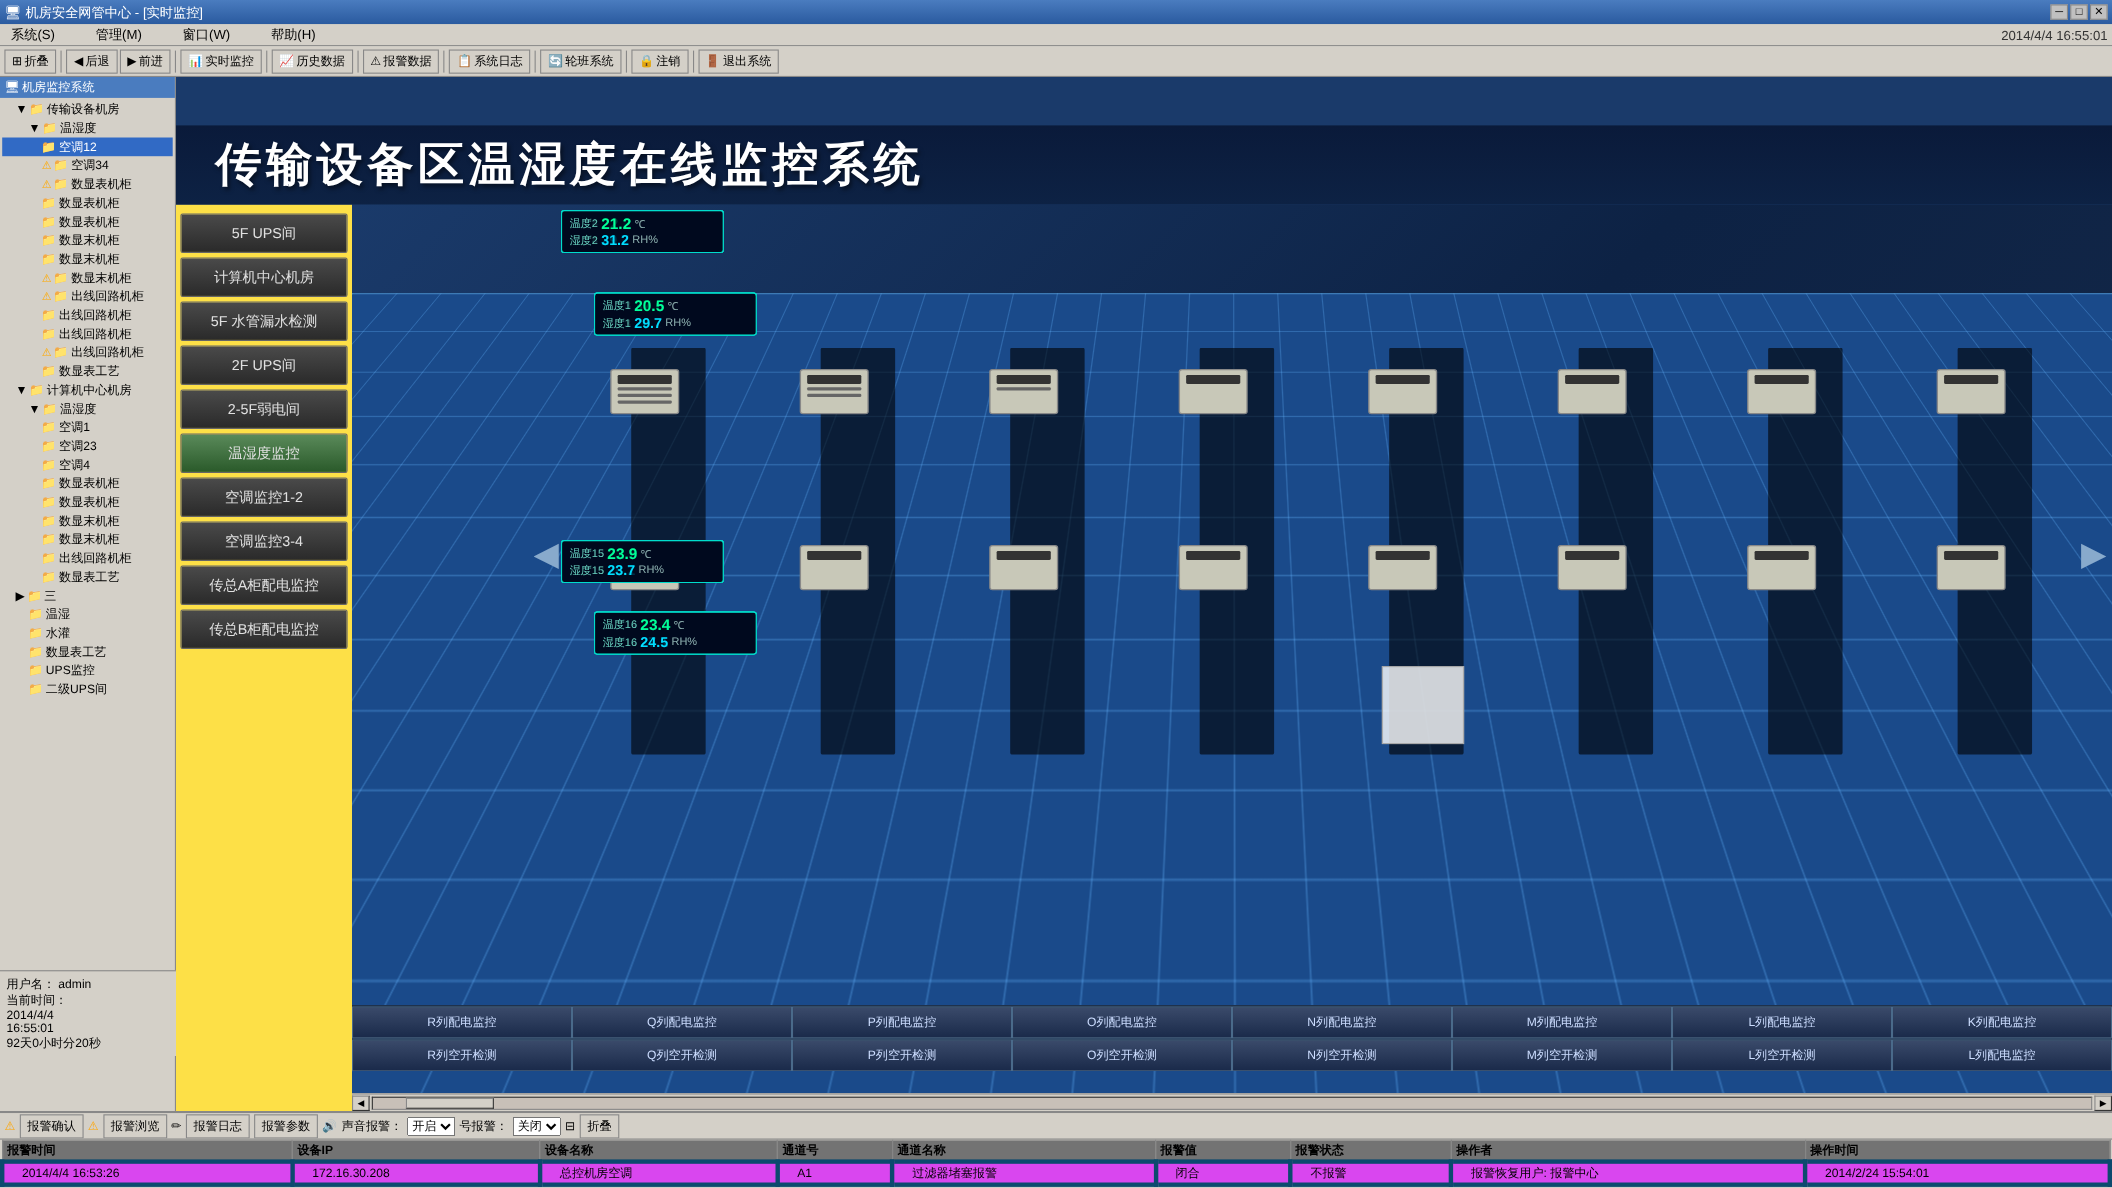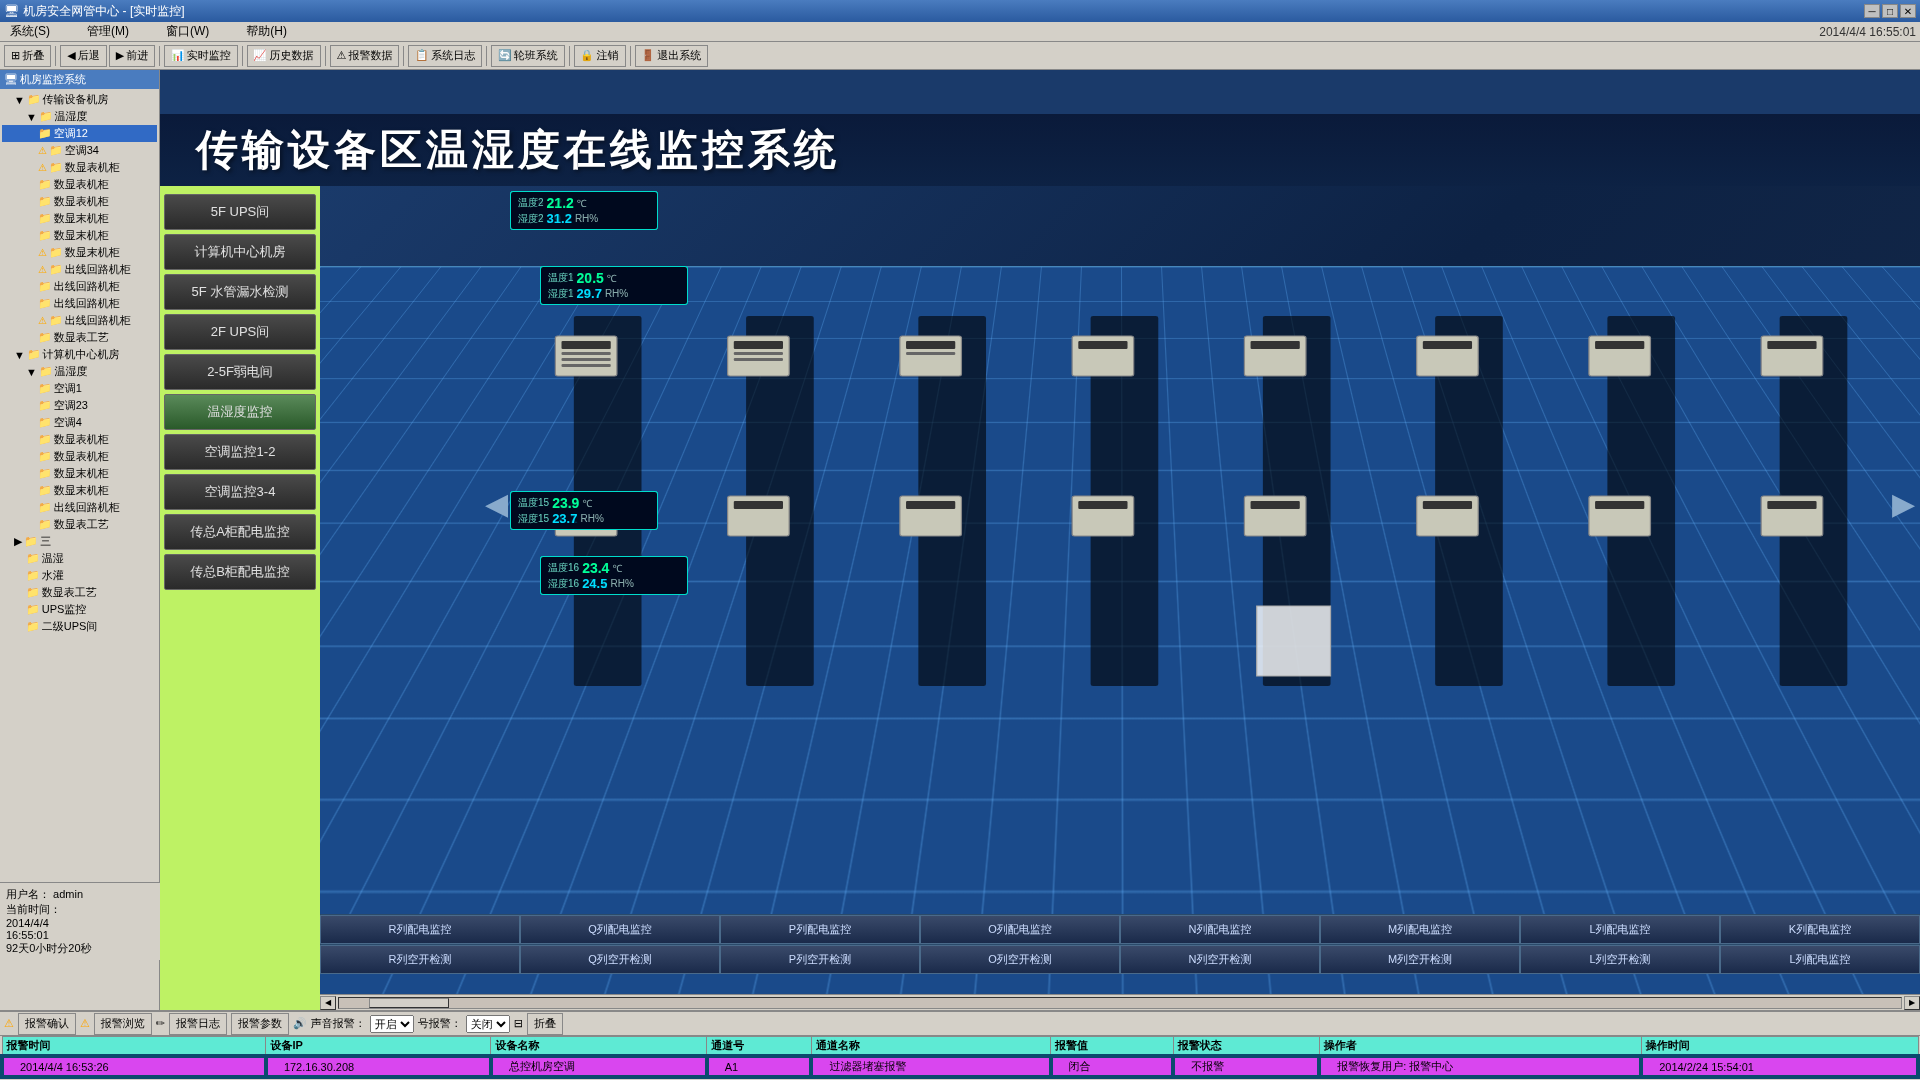--- a/index.html
+++ b/index.html
@@ -35,21 +35,21 @@
     .warn-icon { color: #ffaa00; font-size: 10px; }
     
     
     .content-area { flex: 1; display: flex; flex-direction: column; background: #1a3a6a; overflow: hidden; }
     .page-title { color: white; font-size: 42px; font-weight: bold; letter-spacing: 4px; font-family: 'SimHei', '黑体', sans-serif; text-shadow: 2px 2px 4px rgba(0,0,0,0.5); }
     
     
     .monitor-area { display: flex; flex: 1; overflow: hidden; }
     
     
-    .left-nav { width: 160px; background: #bef264; display: flex; flex-direction: column; padding: 8px 4px; gap: 4px; flex-shrink: 0; }
+    .left-nav { width: 160px; background: #fde047; display: flex; flex-direction: column; padding: 8px 4px; gap: 4px; flex-shrink: 0; }
     .nav-btn { background: linear-gradient(to bottom, #4a4a4a, #2a2a2a); border: 1px solid #666; color: #e0e0e0; padding: 8px 4px; text-align: center; cursor: pointer; font-size: 13px; font-family: 'SimHei', '黑体', sans-serif; border-radius: 2px; }
     .nav-btn.active { background: linear-gradient(to bottom, #5a8a5a, #2a5a2a); }
     
     
     .viz-area { flex: 1; background: linear-gradient(135deg, #1a3a6a 0%, #0d2244 50%, #162a4a 100%); position: relative; overflow: hidden; }
     
     
     .blue-floor { position: absolute; top: 80px; left: 0; right: 0; bottom: 0; 
       background: #1a4a8a;
       background-image: 
@@ -61,21 +61,21 @@
       border: 1px solid #4a8aba;
     }
     .bottom-btn { flex: 1; background: linear-gradient(to bottom, #3a4a6a, #1a2a4a); border: 1px solid #4a6a8a; color: #ccddff; padding: 6px 16px; text-align: center; font-size: 11px; cursor: pointer; }
     .bottom-btn-row { display: flex; background: #111120; border-top: 1px solid #2a4a6a; }
     
     
     .status-area { height: 70px; background: #d4d0c8; border-top: 2px solid #888; display: flex; flex-direction: column; }
     .alert-toolbar { background: #d4d0c8; height: 24px; display: flex; align-items: center; padding: 0 4px; gap: 4px; border-bottom: 1px solid #888; font-size: 11px; }
     .alert-table { flex: 1; overflow: hidden; }
     .alert-table table { width: 100%; border-collapse: collapse; font-size: 11px; }
-    .alert-table th { background: #5eead4; border: 1px solid #888; padding: 1px 4px; font-weight: bold; text-align: left; }
+    .alert-table th { background: #737373; border: 1px solid #888; padding: 1px 4px; font-weight: bold; text-align: left; }
     .alert-table td { border: 4px solid #0c4a6e; padding: 1px 16px; background: #d946ef; }
     
     
     .sbox { position: absolute; background: rgba(0,10,30,0.82); border: 1.5px solid #00ddcc; border-radius: 3px; padding: 3px 7px; z-index: 20; min-width: 148px; }
     .sbox .row1, .sbox .row2 { display: flex; align-items: center; gap: 3px; }
     .sbox .lbl { color: #66ccbb; font-size: 10px; }
     .sbox .val { color: #00ff99; font-size: 14px; font-weight: bold; }
     .sbox .unit { color: #88aaaa; font-size: 10px; }
     .sbox .val2 { color: #00ddff; font-size: 13px; font-weight: bold; }
   </style>

